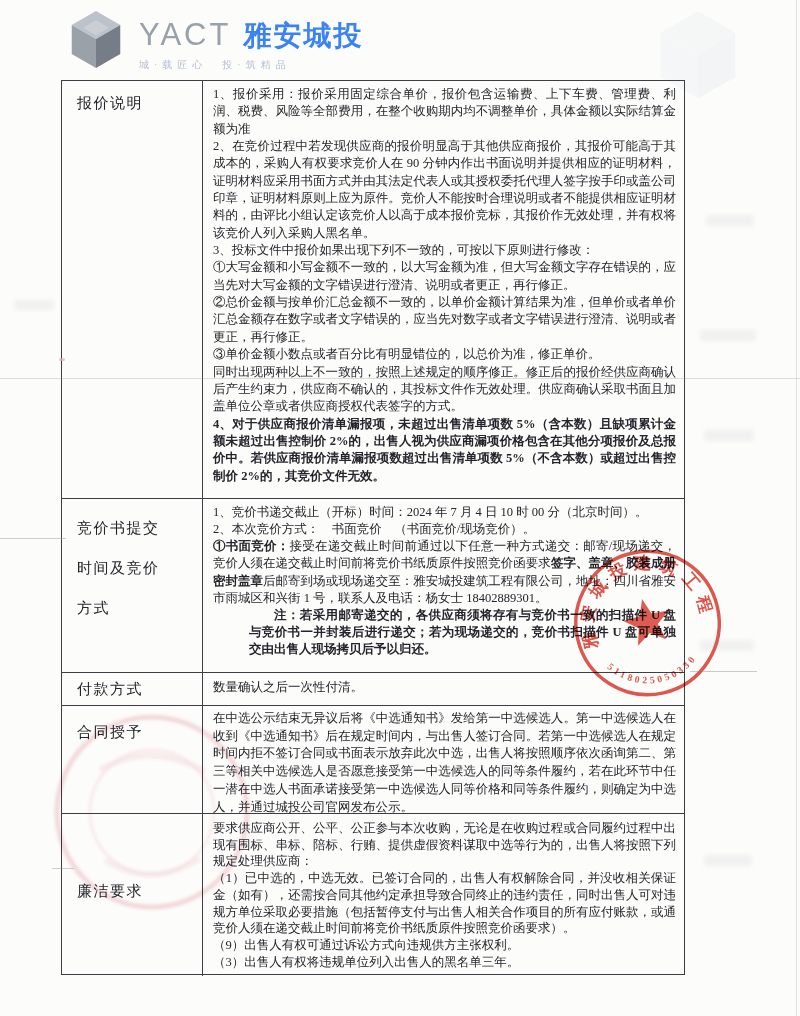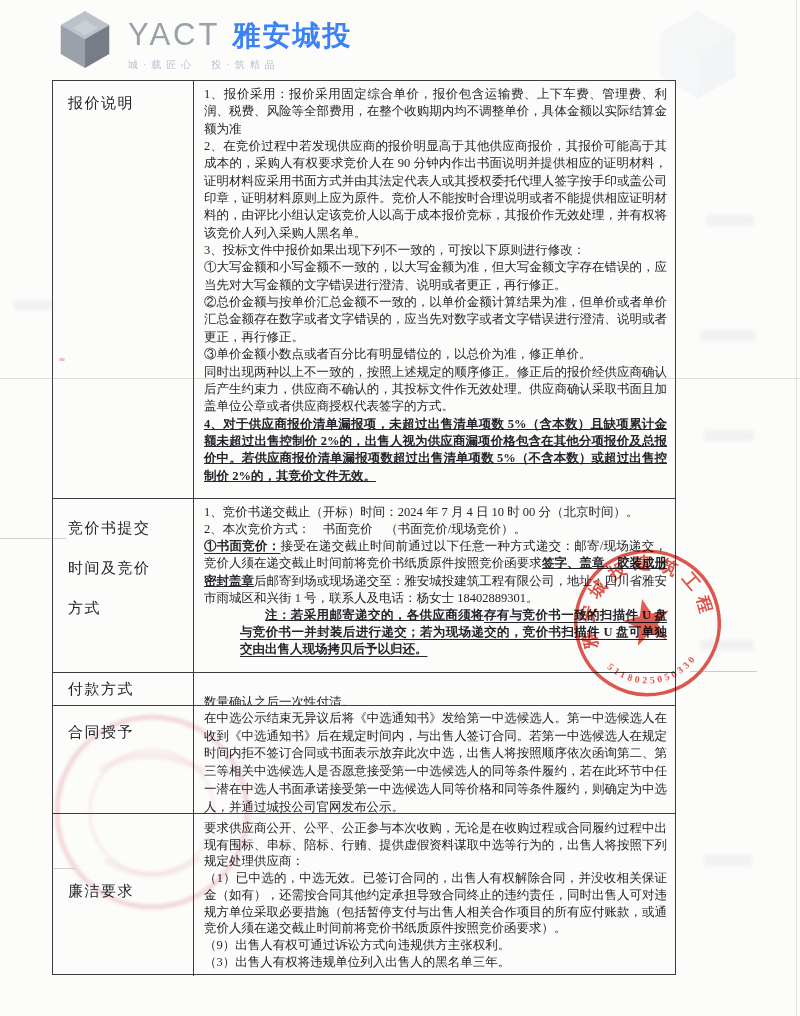--- a/index.html
+++ b/index.html
@@ -3,50 +3,50 @@
 <meta charset="utf-8">
 <style>
   * { margin:0; padding:0; box-sizing:border-box; }
   html,body { background:#e9e9e7; }
   .page {
     position:relative; width:800px; height:1016px; margin:0 auto;
     background:#fcfcfa; overflow:hidden;
     font-family:"Liberation Serif","DejaVu Serif",serif; color:#24242c;
   }
   
-  .brand { position:absolute; left:57px; top:9px; display:flex; gap:15px; align-items:flex-start; }
+  .brand { position:absolute; left:68px; top:9px; display:flex; gap:15px; align-items:flex-start; }
   .brand-text { padding-top:8px; }
   .brand-line { display:flex; align-items:baseline; gap:12px; }
   .brand-en { font-family:"Liberation Sans","DejaVu Sans",sans-serif; font-size:31px; letter-spacing:3px; color:#99a1ab; font-weight:400; }
   .brand-cn { font-size:28px; letter-spacing:2px; color:#3b82f6; font-weight:700; }
   .brand-tagline { margin-top:3px; font-size:10px; letter-spacing:5px; color:#b7c1d3; }
   
   .watermark { position:absolute; left:652px; top:8px; opacity:.55; }
   
-  .doc-table { position:absolute; left:52px; top:80px; width:624px; height:895px; border:1.6px solid #3d3d45; background:transparent; }
+  .doc-table { position:absolute; left:61px; top:80px; width:624px; height:895px; border:1.6px solid #3d3d45; background:transparent; }
   .row { display:flex; border-top:1.4px solid #3d3d45; overflow:hidden; }
   .row.r1 { border-top:none; height:417px; }
   .row.r2 { height:174px; }
   .row.r3 { height:33px; }
   .row.r4 { height:108px; }
   .row.r5 { height:163px; }
   .label-cell { width:141px; flex:0 0 141px; border-right:1.4px solid #3d3d45; font-size:15px; letter-spacing:1.5px; padding:13px 4px 0 15px; }
   .r2 .label-cell { padding-top:9px; }
   .r2 .label-line { line-height:40px; }
   .r3 .label-cell { padding-top:7px; }
   .r4 .label-cell { padding-top:17px; }
   .r5 .label-cell { padding-top:68px; }
   .content-cell { flex:1; padding:5px 8px 0 10px; font-size:12.5px; line-height:17.35px; text-align:justify; overflow:hidden; }
   .r2 .content-cell { line-height:17.15px; }
-  .r3 .content-cell { padding-top:6px;margin-top:15px; }
+  .r3 .content-cell { padding-top:6px; }
   .r4 .content-cell { line-height:17.7px; padding-top:4px; }
   .r5 .content-cell { line-height:16.7px; padding-top:6px; }
   .para { margin:0; }
   .para.indent { text-indent:2em;margin-left:36px; }
-  .b { font-weight:bold;text-decoration:underline; }
+  .b { font-weight:bold; }
   .u { text-decoration-thickness:1px; text-underline-offset:2.5px; }
   
   .seal-main { position:absolute; left:561px; top:536px; transform:rotate(-13deg); mix-blend-mode:multiply; opacity:.92; }
   .seal-faint { position:absolute; left:50px; top:710px; filter:blur(1.4px); opacity:.5; mix-blend-mode:multiply; }
   
   .edge-right { position:absolute; left:796px; top:0; width:1px; height:1016px; background:#e2e2de; }
   .fold-main { position:absolute; left:0; top:378px; width:800px; height:1px; background:rgba(150,150,145,.30); }
   .fold-left1 { position:absolute; left:0; top:538px; width:66px; height:1px; background:rgba(150,150,145,.45); }
   .fold-left2 { position:absolute; left:52px; top:868px; width:22px; height:1px; background:rgba(150,150,145,.45); }
   .fold-right1 { position:absolute; left:690px; top:671px; width:67px; height:1px; background:rgba(130,130,126,.40); }

